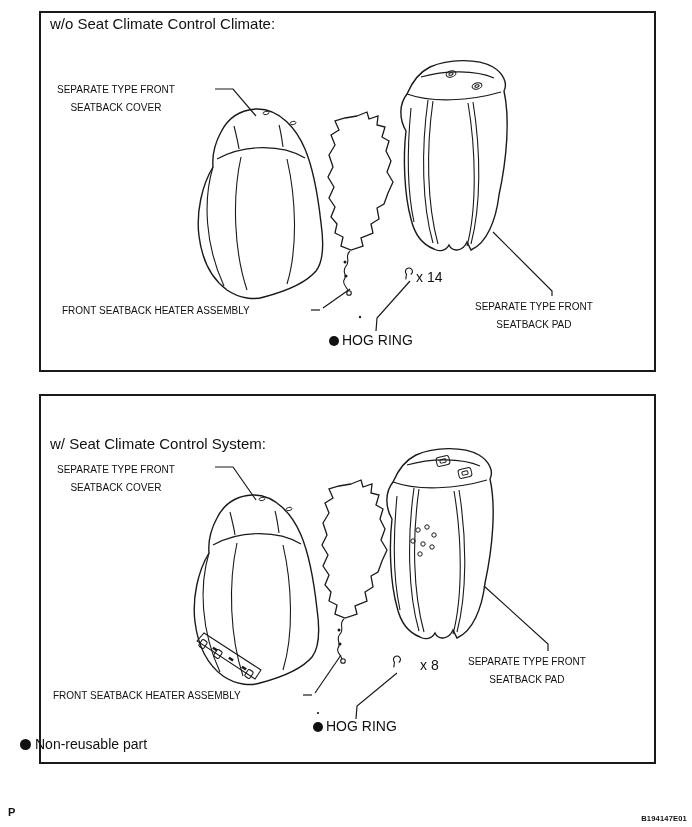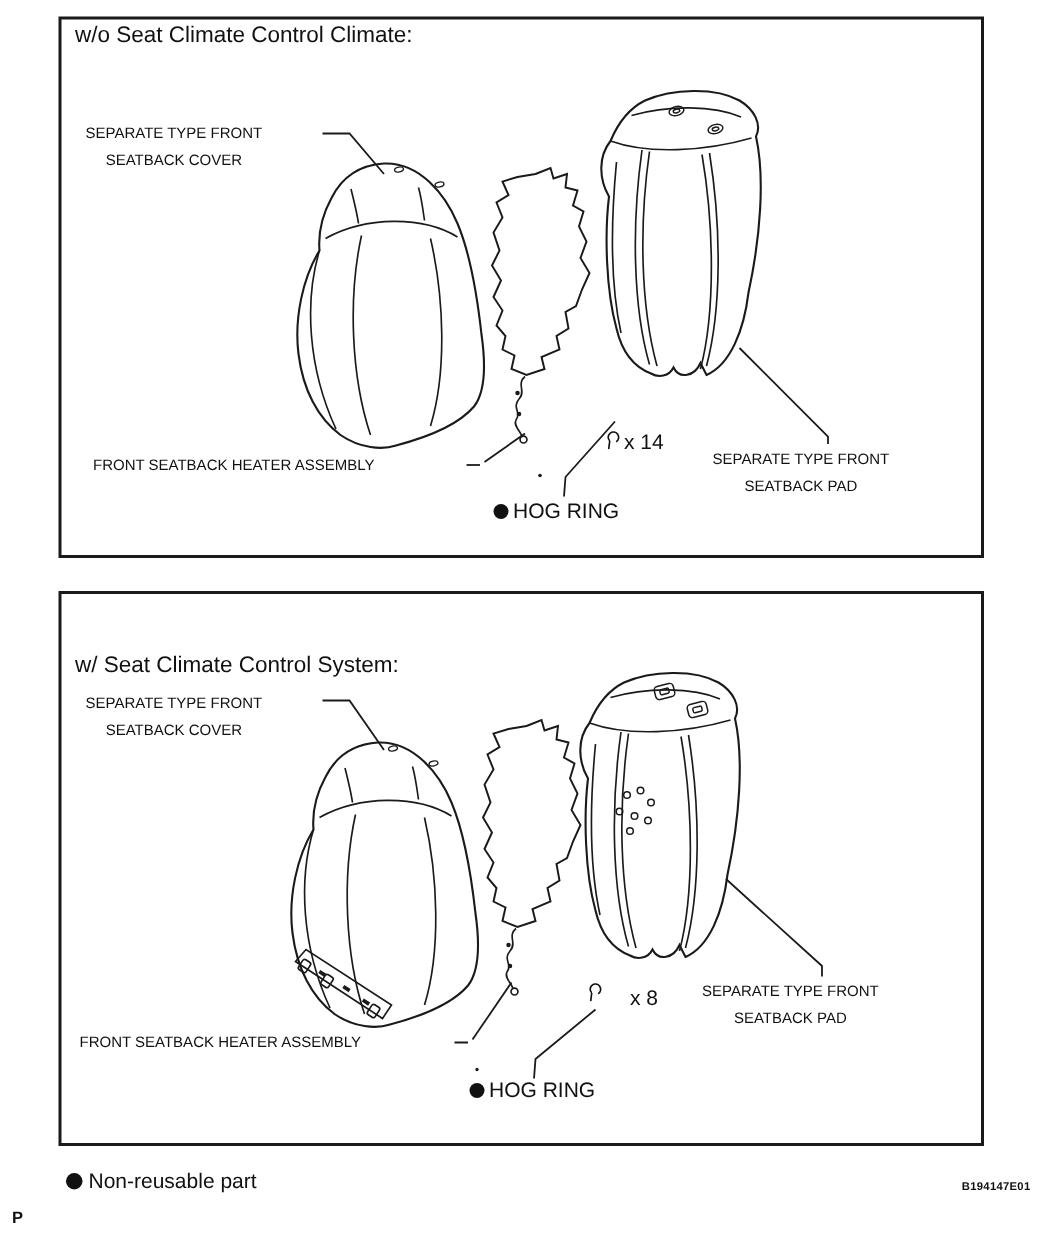--- a/index.html
+++ b/index.html
@@ -40,21 +40,21 @@
   <div>SEATBACK COVER</div>
 </div>
 
 <div class="abs lbl" style="left:62px;top:302px;">FRONT SEATBACK HEATER ASSEMBLY</div>
 
 <div class="abs lbl" style="left:475px;top:298px;">
   <div>SEPARATE TYPE FRONT</div>
   <div>SEATBACK PAD</div>
 </div>
 
-<div class="abs row" style="left:404px;top:281px;align-items:flex-end;">
+<div class="abs row" style="left:404px;top:264px;">
   <svg class="ring-icon" viewBox="0 0 10 16">
     <path d="M2.5,9 A3.5,3.5 0 1 1 6.75,9.5" fill="none" stroke="#111" stroke-width="1.1"></path>
     <path d="M2.5,9 C2.2,11 2.0,12.8 1.8,14.4" fill="none" stroke="#111" stroke-width="1.1"></path>
   </svg>
   <span class="count-text">x 14</span>
 </div>
 
 <div class="abs row" style="left:329px;top:332px;">
   <span class="dot dot10"></span>
   <span class="legend-text">HOG RING</span>
@@ -80,26 +80,26 @@
     <path d="M2.5,9 C2.2,11 2.0,12.8 1.8,14.4" fill="none" stroke="#111" stroke-width="1.1"></path>
   </svg>
   <span class="count-text">x 8</span>
 </div>
 
 <div class="abs row" style="left:313px;top:718px;">
   <span class="dot dot10"></span>
   <span class="legend-text">HOG RING</span>
 </div>
 
-<div class="abs row" style="left:20px;top:779px;margin-left:24px;">
+<div class="abs row" style="left:20px;top:736px;">
   <span class="dot dot11"></span>
   <span class="legend-text">Non-reusable part</span>
 </div>
 <div id="pageletter" class="abs" style="left:8px;top:806px;">P</div>
-<div id="figcode" class="abs" style="right:5px;top:786px;">B194147E01</div>
+<div id="figcode" class="abs" style="right:5px;top:814px;">B194147E01</div>
 
 <svg id="art" width="692" height="827" viewBox="0 0 692 827">
   <defs>
     <g id="cover-base" fill="none" stroke="#1a1a1a">
       <path stroke-width="1.4" d="M256,109 C240,110 228,118 221,132 C215,143 212,155 213,167 C202,185 196,212 199,236 C202,260 212,279 227,290 C240,299 255,300 264,297 C283,292 305,284 316,271 C323,262 324,244 321,223 C318,196 313,168 305,149 C297,130 280,108 256,109 Z"></path>
       <path stroke-width="1.1" d="M217,159 C244,144 282,144 305,158"></path>
       <path stroke-width="1.1" d="M234,126 C236,134 238,142 239,149"></path>
       <path stroke-width="1.1" d="M279,125 C281,132 282,140 283,147"></path>
       <path stroke-width="1.1" d="M213,167 C203,200 205,245 224,286"></path>
       <path stroke-width="1.1" d="M241,157 C232,198 234,251 247,290"></path>

